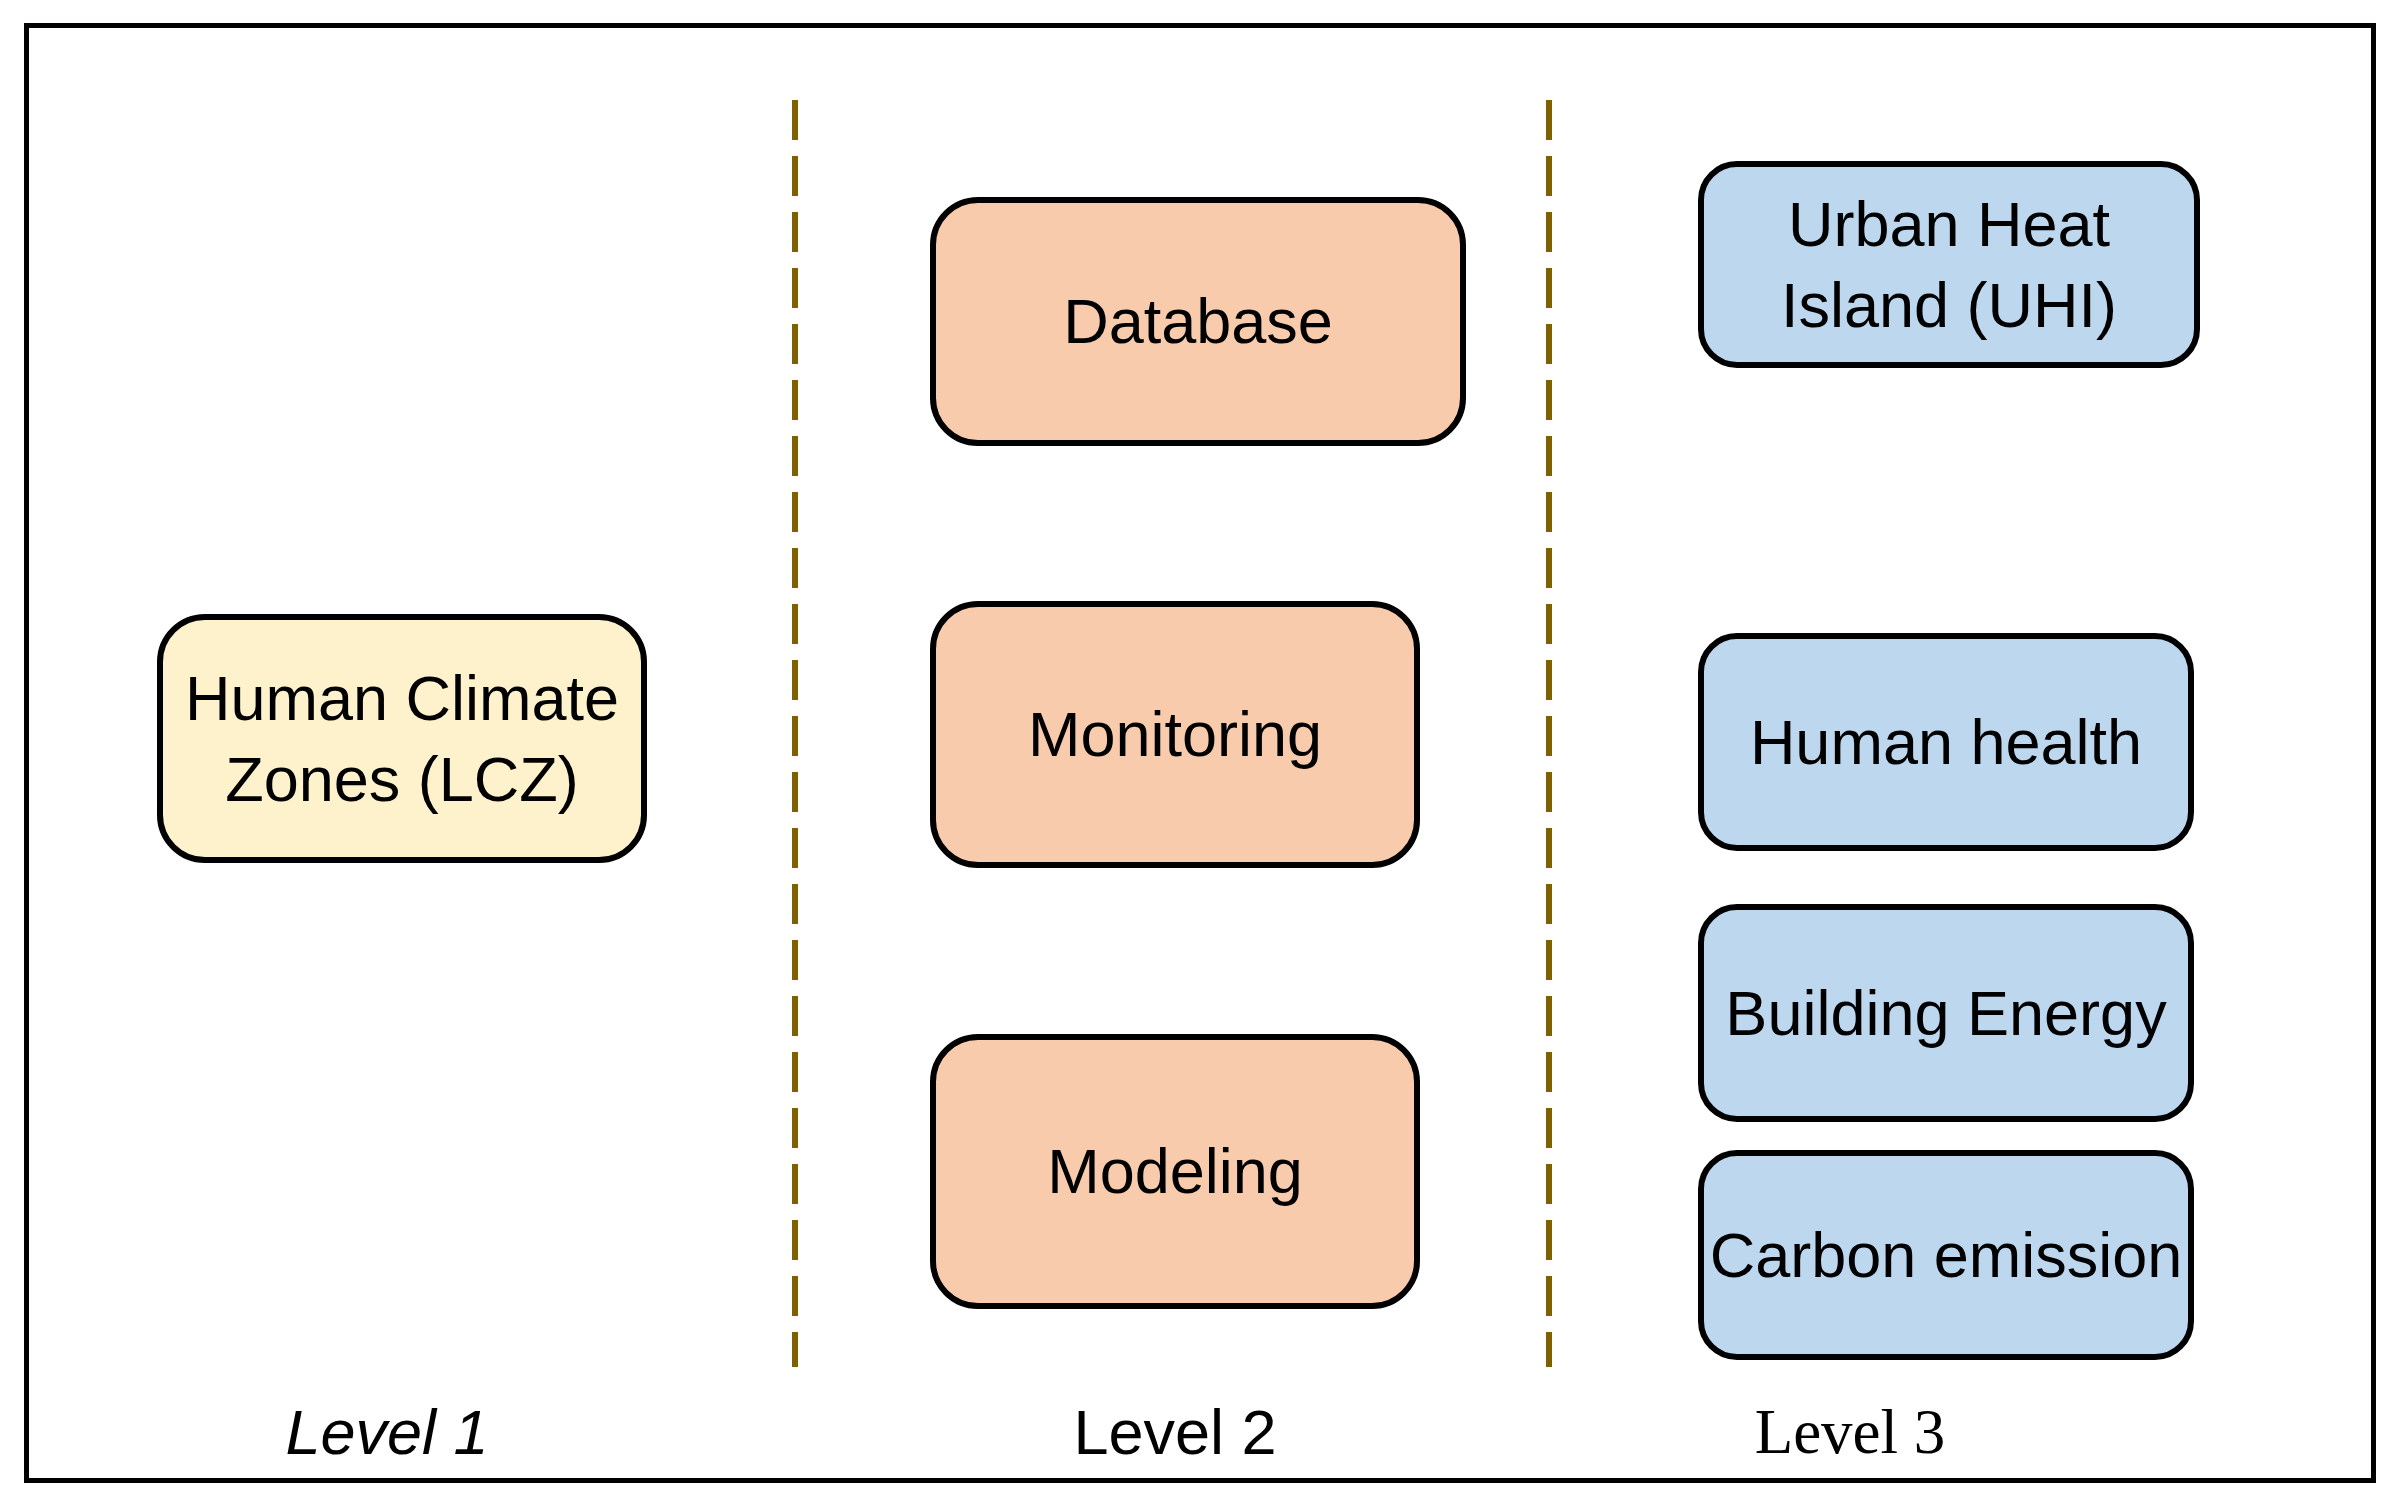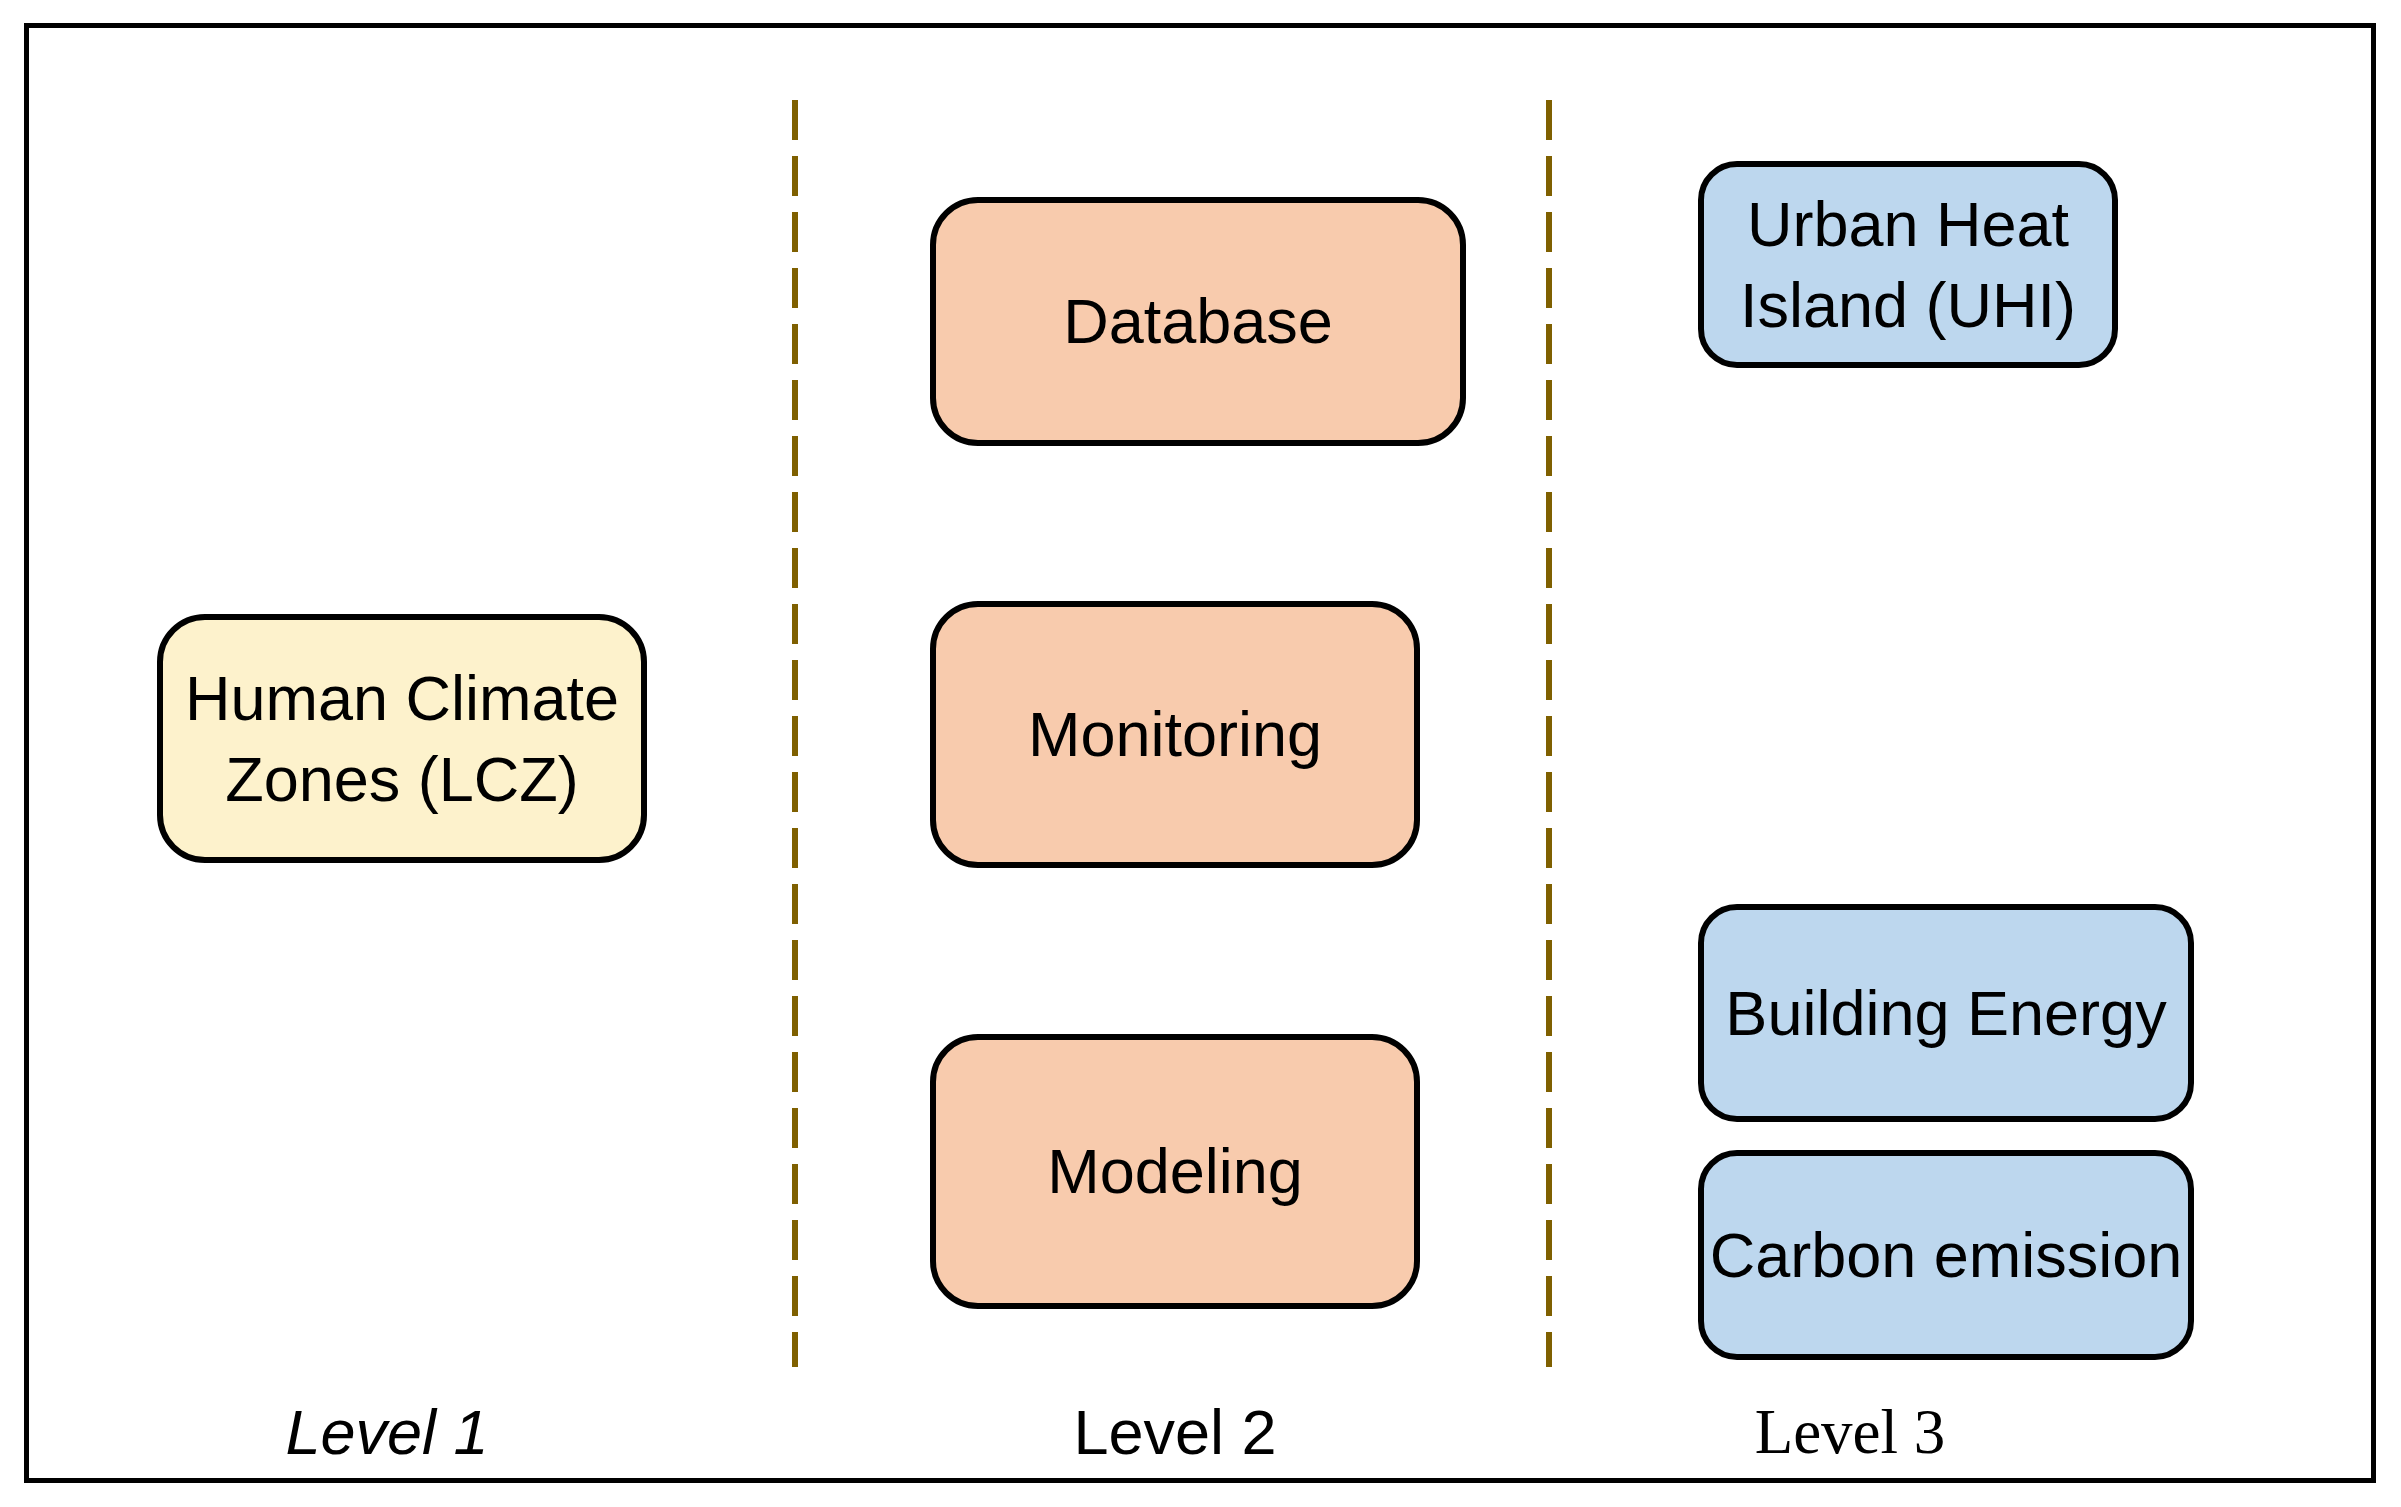--- a/index.html
+++ b/index.html
@@ -101,26 +101,29 @@
   </div>
 
   <div class="node lvl2 oneline" style="left:930px; top:601px; width:490px; height:267px;">
     <span class="node-text">Monitoring</span>
   </div>
 
   <div class="node lvl2 oneline" style="left:930px; top:1034px; width:490px; height:275px;">
     <span class="node-text">Modeling</span>
   </div>
 
-  <div class="node lvl3 wrap2" style="left:1698px; top:161px; width:420px; height:207px;">
+  <div class="node lvl3 wrap2" style="left:1698px; top:161px; width:502px; height:207px;">
     <span class="node-text">Urban Heat
 Island (UHI)</span>
   </div>
 
 
+  <div class="node lvl3 oneline" style="left:1698px; top:633px; width:496px; height:218px;">
+    <span class="node-text">Human health</span>
+  </div>
 
   <div class="node lvl3 oneline" style="left:1698px; top:904px; width:496px; height:218px;">
     <span class="node-text">Building Energy</span>
   </div>
 
   <div class="node lvl3 oneline" style="left:1698px; top:1150px; width:496px; height:210px;">
     <span class="node-text">Carbon emission</span>
   </div>
 
   <div class="level-label" style="left:387px;font-style:italic;">Level 1</div>

